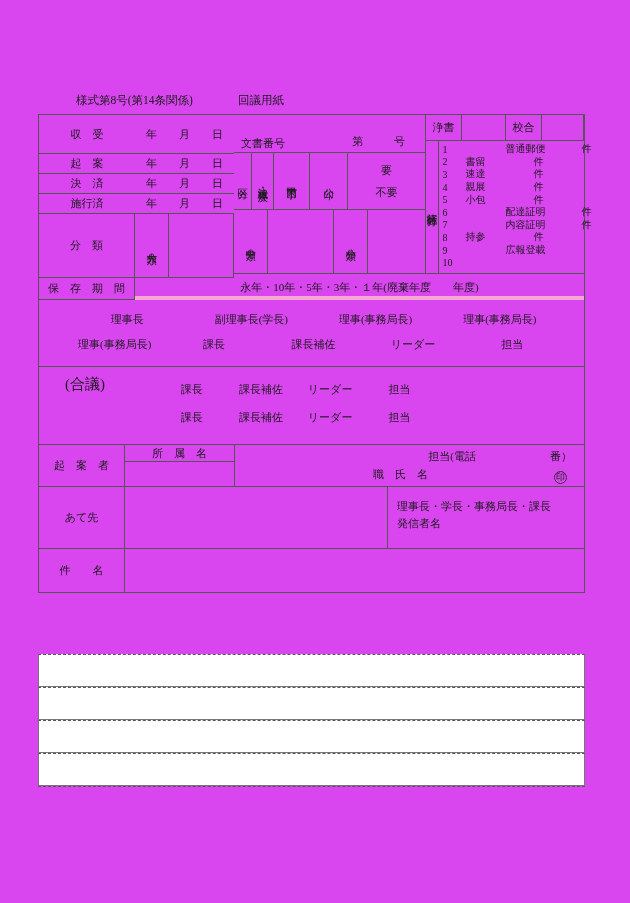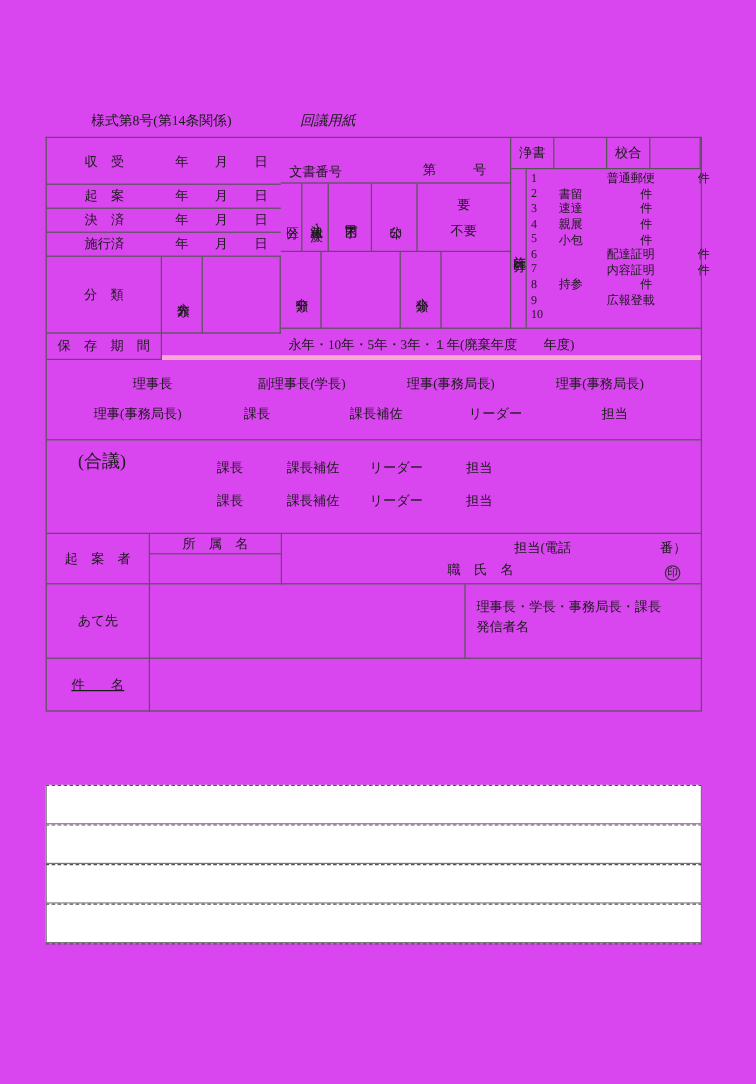--- a/index.html
+++ b/index.html
@@ -27,23 +27,22 @@
     position: absolute;
     left: 38px; top: 93px;
     width: 547px; height: 19px;
     font-size: 11.5px;
   }
   .titlebar .t-form {
     position: absolute; left: 38px; top: 0;
     white-space: nowrap;
   }
   .titlebar .t-doc {
-    position: absolute; left: 212px; top: 0;
+    position: absolute; left: 200px; top: 0;
     white-space: nowrap;
-    font-style: italic;
   }
 
   
   .frame {
     position: absolute;
     left: 38px; top: 114px;
     width: 547px;
     border: 1px solid #555;
     border-bottom: none;
     box-sizing: border-box;
@@ -295,21 +294,21 @@
   .atesaki .a-sender {
     width: 196px;
     border-bottom: 1px solid #555;
     box-sizing: border-box;
     padding: 11px 0 0 9px;
     font-size: 11px;
     line-height: 1.5;
   }
 
   
-  .kenmei { display: flex; height: 44px; text-decoration: underline; }
+  .kenmei { display: flex; height: 44px; }
   .kenmei .k-label {
     width: 86px;
     border-right: 1px solid #555;
     border-bottom: 1px solid #555;
     box-sizing: border-box;
     display: flex; align-items: center; justify-content: center;
     font-size: 11px;
   }
   .kenmei .k-blank {
     flex: 1;

